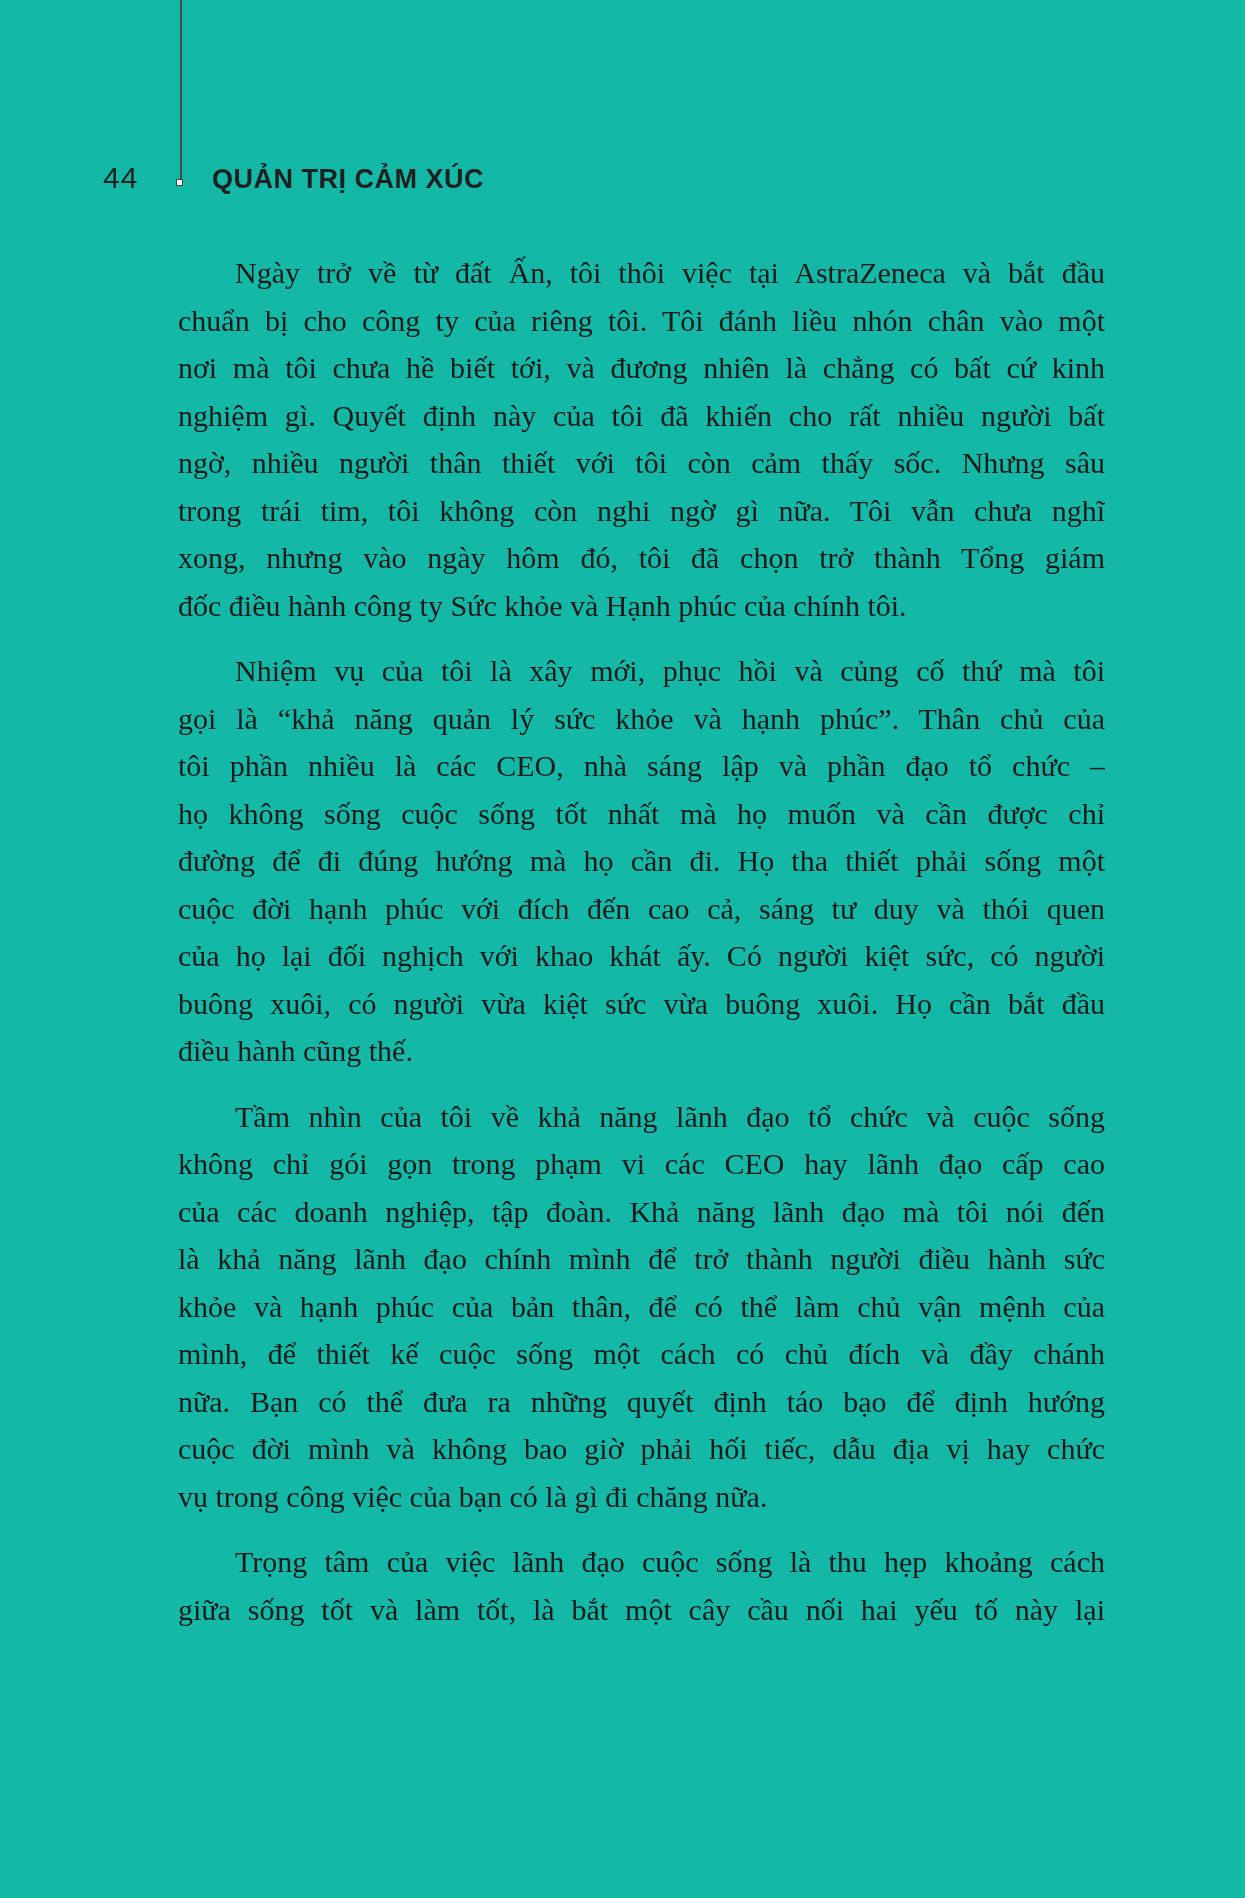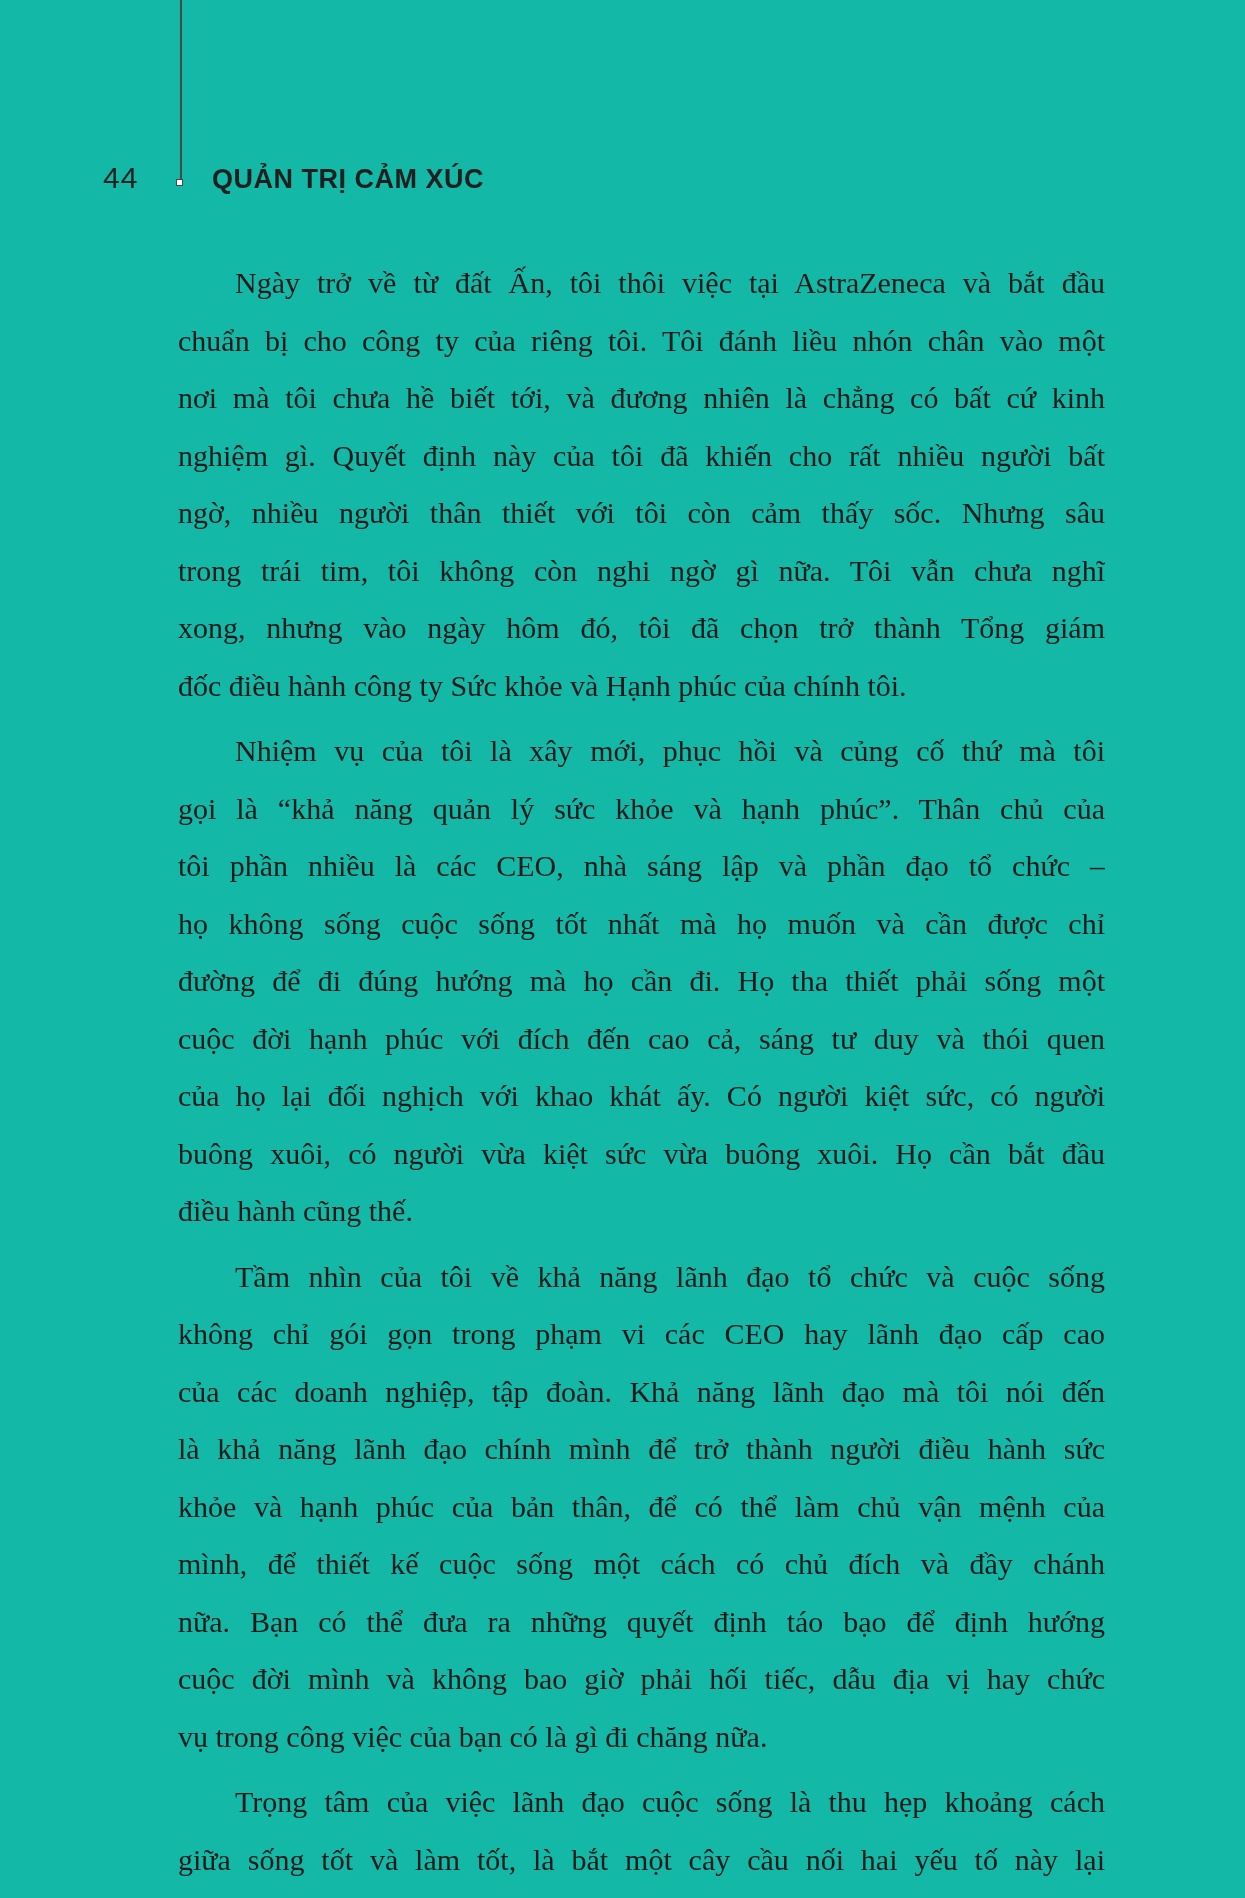--- a/index.html
+++ b/index.html
@@ -64,21 +64,20 @@
   .para {
     margin: 0 0 18px 0;
   }
   .para:last-child { margin-bottom: 0; }
   .line {
     height: 47.5px;
     line-height: 47.5px;
     text-align: justify;
     text-align-last: justify;
     overflow: hidden;
-    margin-top: 10px;
   }
   .line.first {
     padding-left: 57px;
   }
   .line.last {
     text-align-last: left;
   }
 </style>
 </head>
 <body>

